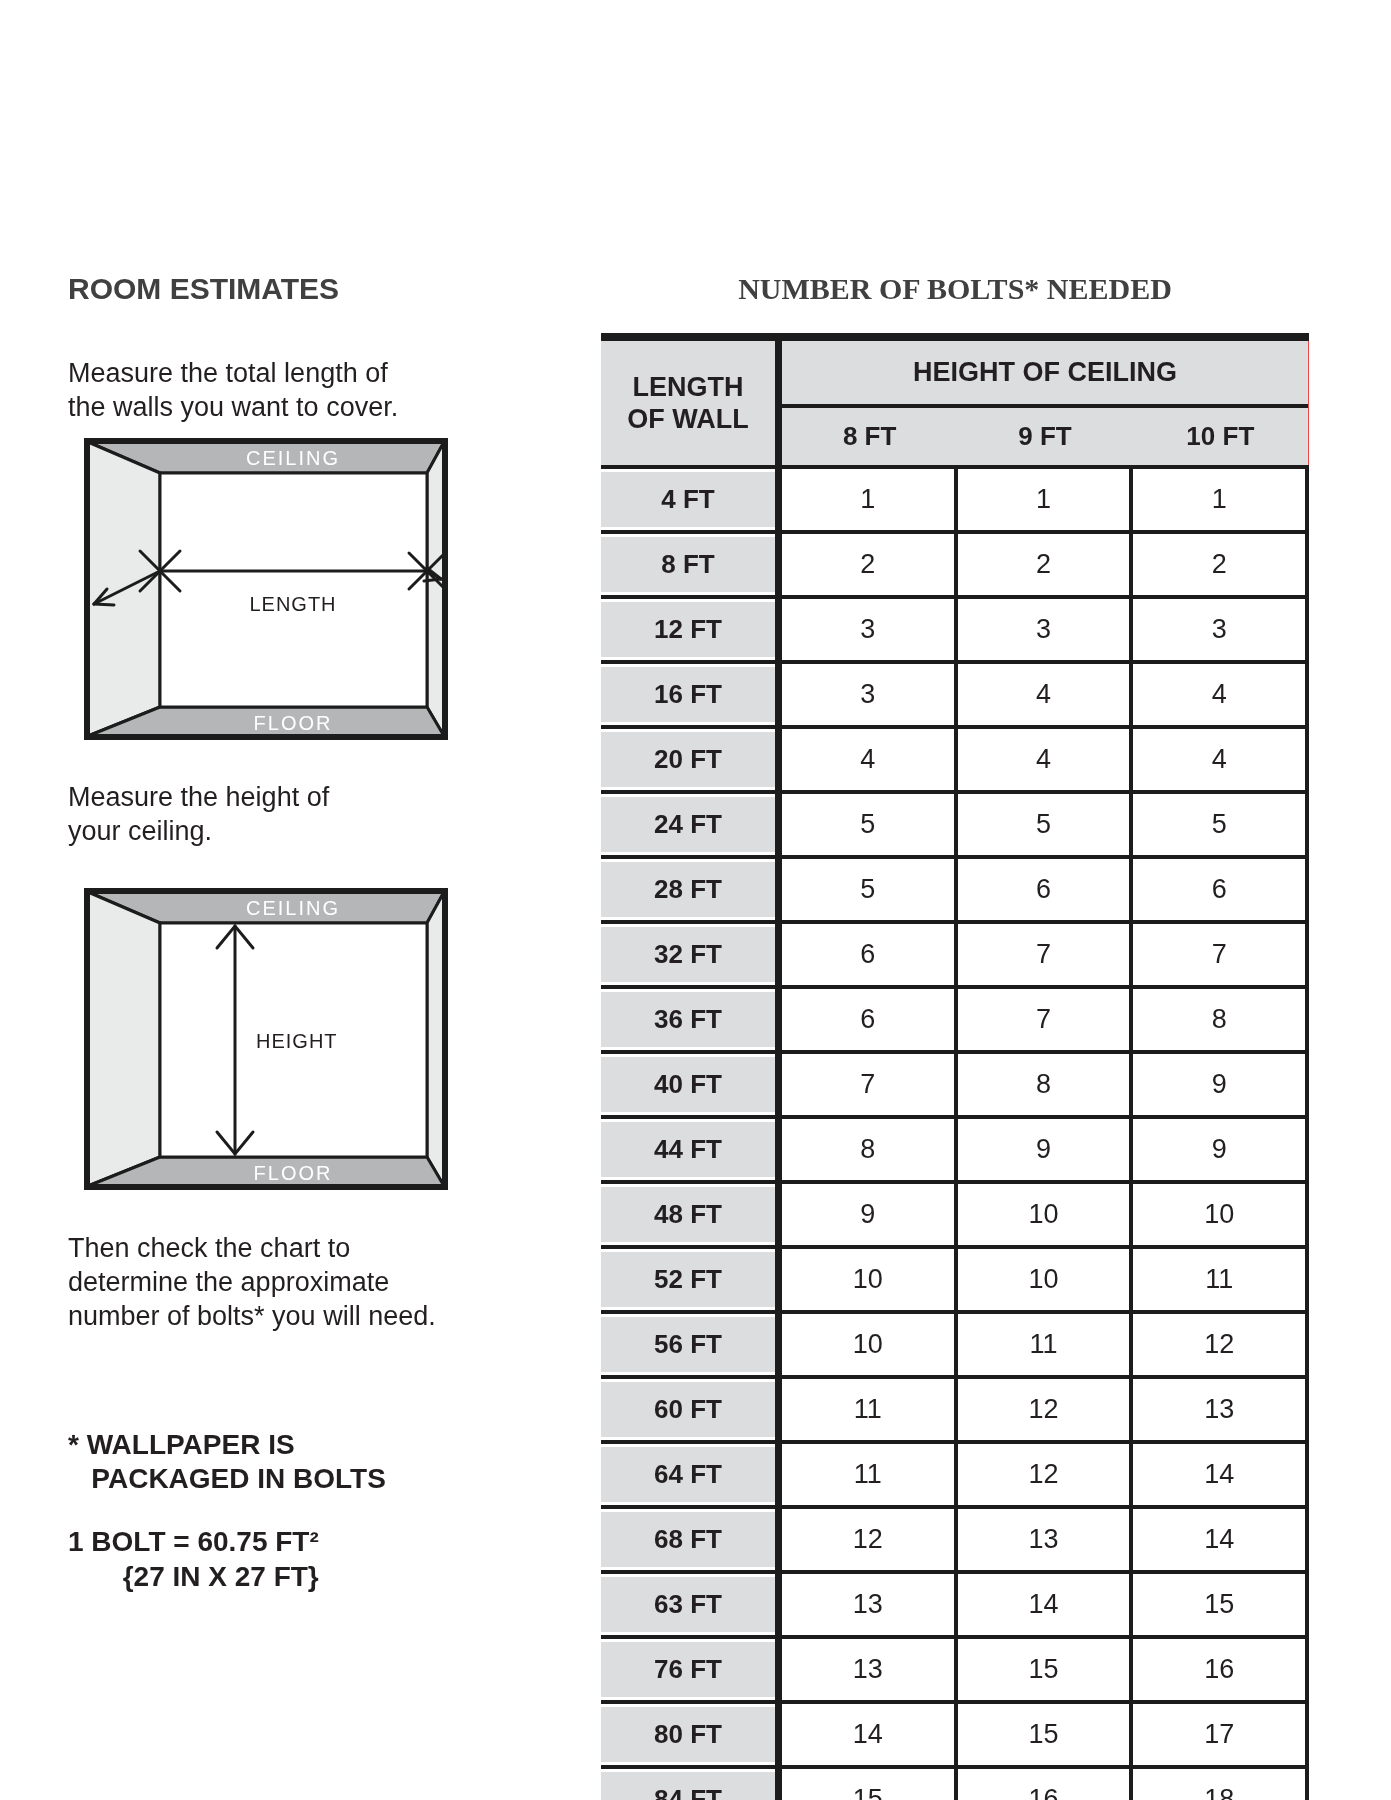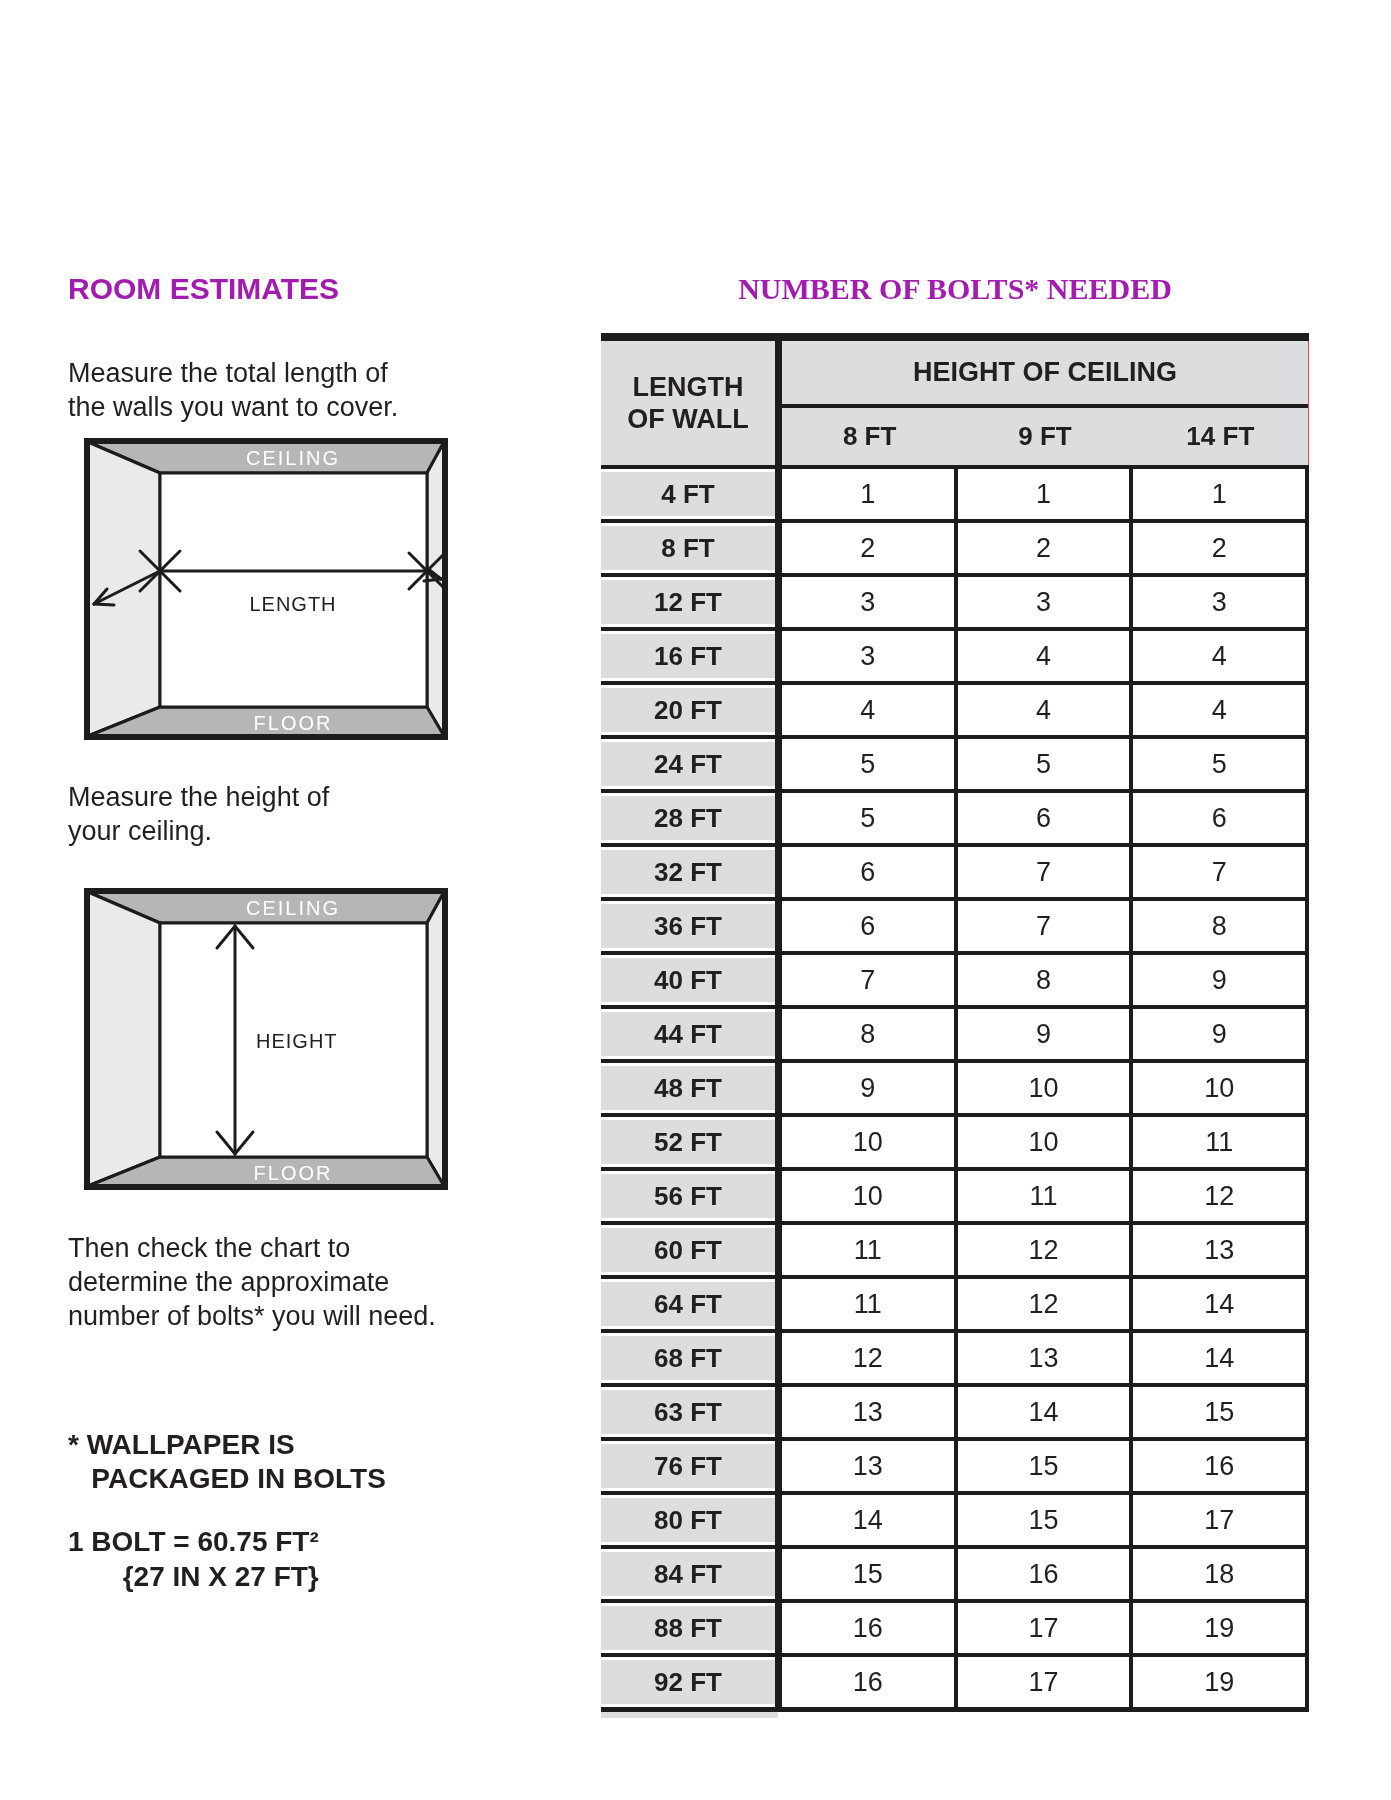--- a/index.html
+++ b/index.html
@@ -7,21 +7,21 @@
     position:relative; width:1391px; height:1800px; background:#ffffff;
     font-family:"Liberation Sans", sans-serif; color:#231F20; overflow:hidden;
   }
   .abs { position:absolute; }
 
   .title {
     left:72px; top:84px; font-size:62px; font-weight:bold;
     color:#55B8E3; letter-spacing:-1px; white-space:nowrap;
   }
   .section-heading {
-    font-size:30px; font-weight:bold; color:#a21caf; white-space:nowrap;
+    font-size:30px; font-weight:bold; color:#404040; white-space:nowrap;
   }
   .left-heading { left:68px; top:272px; }
   .table-heading { left:601px; top:272px; width:708px; text-align:center;font-family:Liberation Serif, serif; }
 
   .body-text {
     font-size:27px; line-height:34px; white-space:pre-line; color:#231F20;
   }
   .para1 { left:68px; top:356px; }
   .para2 { left:68px; top:780px; }
   .para3 { left:68px; top:1231px; }
@@ -54,21 +54,21 @@
     height:63px; background:#DCDDDE; display:flex; align-items:center; justify-content:center;
     font-size:27px; font-weight:bold;
   }
   .h-sep { height:4px; background:#1C1C1C; }
   .h-cols { height:57px; background:#DCDDDE; display:flex; }
   .h-col {
     flex:1; display:flex; align-items:center; justify-content:center;
     font-size:26px; font-weight:bold;
   }
   .tbody { border-right:4px solid #1C1C1C; box-sizing:border-box; }
-  .t-row { display:flex; height:54px; }
+  .t-row { display:flex; height:65px; }
   .r-left {
     width:181px; box-sizing:border-box; background:#DCDDDE;
     border-right:7px solid #1C1C1C; border-top:4px solid #1C1C1C;
     box-shadow: inset 0 3px 0 #ffffff, inset 0 -3px 0 #ffffff;
     display:flex; align-items:center; justify-content:center;
     font-size:26px; font-weight:bold;
   }
   .r-cell {
     flex:1; box-sizing:border-box; background:#ffffff;
     border-top:4px solid #1C1C1C; border-left:4px solid #1C1C1C;
@@ -157,21 +157,21 @@
     <div class="top-bar"></div>
     <div class="thead">
       <div class="h-left">LENGTH
 OF WALL</div>
       <div class="h-right">
         <div class="h-ceiling">HEIGHT OF CEILING</div>
         <div class="h-sep"></div>
         <div class="h-cols">
           <div class="h-col">8 FT</div>
           <div class="h-col">9 FT</div>
-          <div class="h-col">14 FT</div>
+          <div class="h-col">10 FT</div>
         </div>
       </div>
     </div>
     <div class="tbody" id="table-rows">
         <div class="t-row">
           <div class="r-left">4 FT</div>
           <div class="r-cell first">1</div>
           <div class="r-cell">1</div>
           <div class="r-cell">1</div>
         </div>

